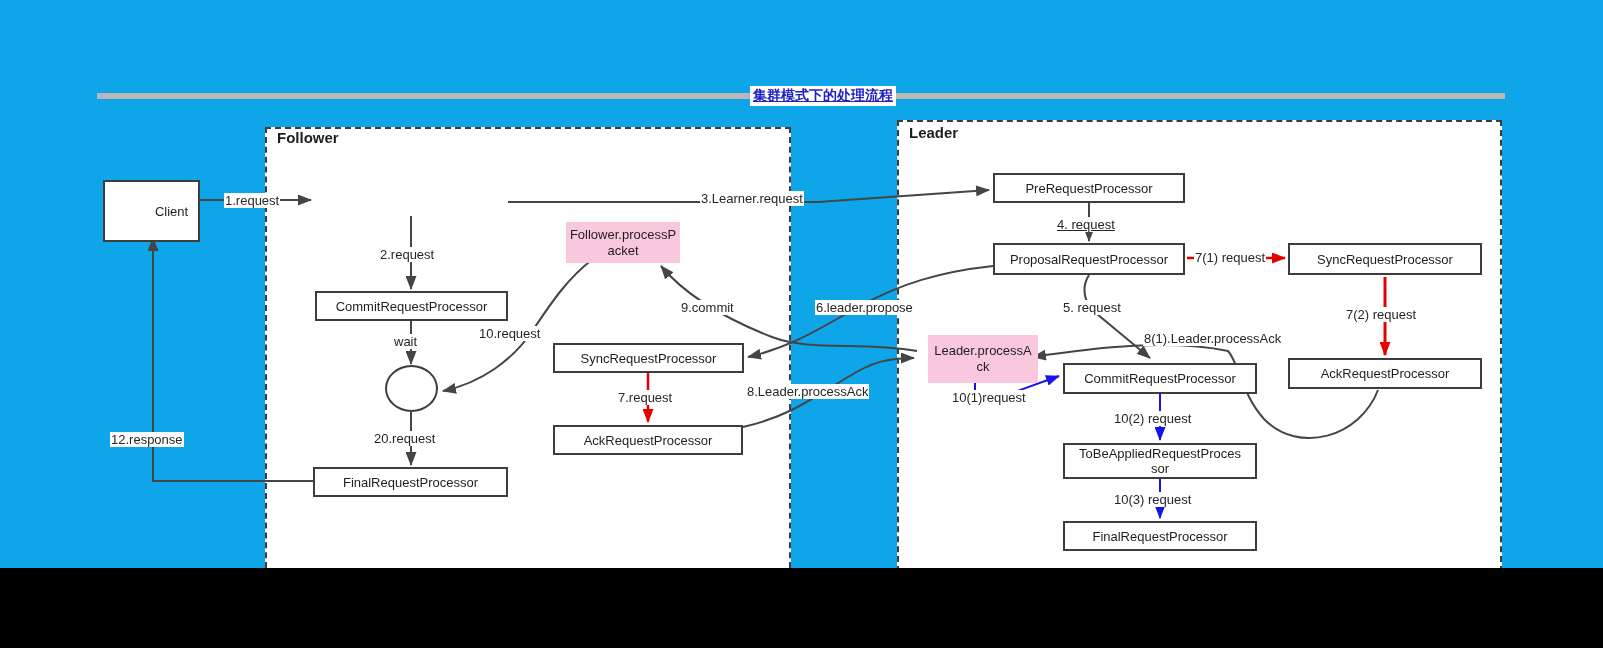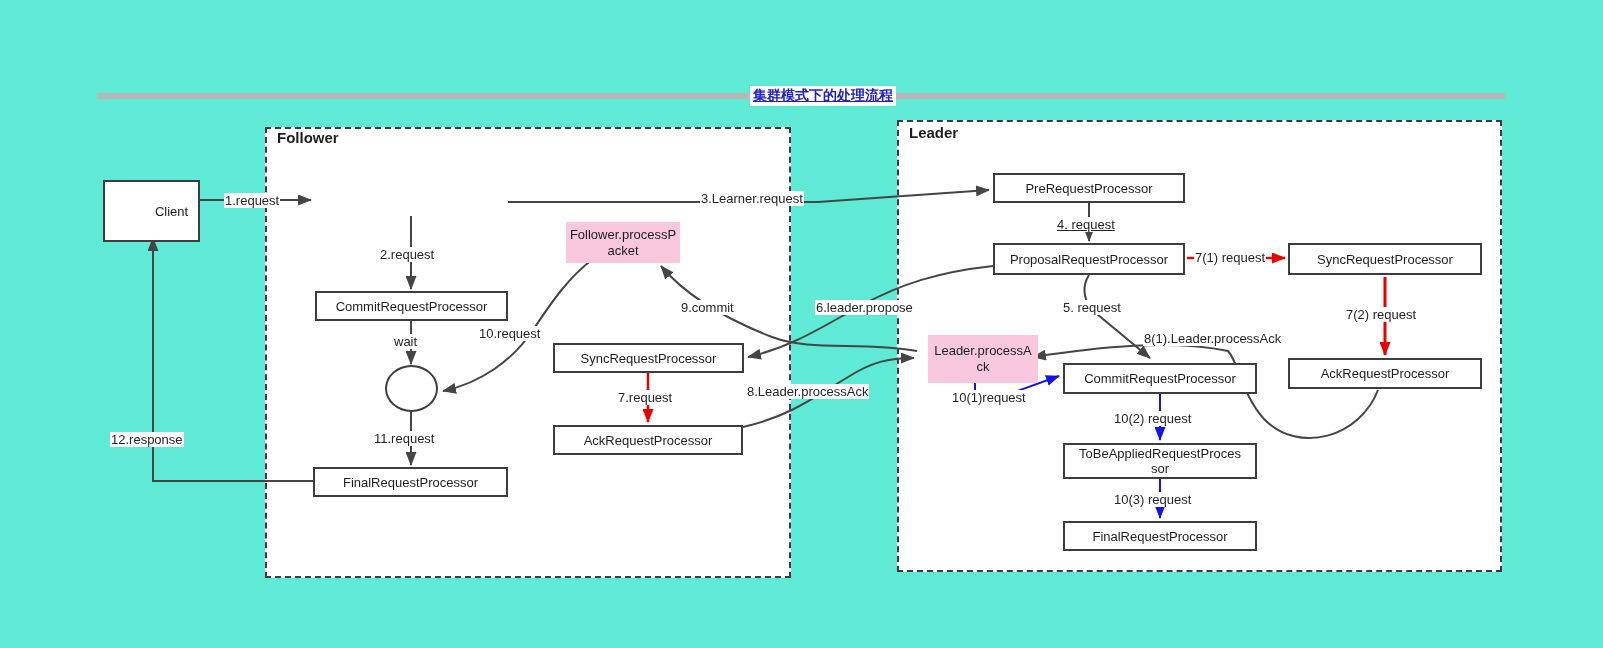--- a/index.html
+++ b/index.html
@@ -1,16 +1,16 @@
 <!DOCTYPE html>
 <html><head>
 <meta charset="utf-8">
 <style>
   html,body{margin:0;padding:0;background:#000;}
-  .canvas{position:relative;width:1603px;height:648px;background:#5eead4;overflow:hidden;
+  .canvas{position:relative;width:1603px;height:568px;background:#0ea5e9;overflow:hidden;
           font-family:"Liberation Sans","DejaVu Sans",sans-serif;}
   .bar{position:absolute;left:97px;top:93px;width:1408px;height:6px;background:#b8b8b8;}
   .title{position:absolute;left:750px;top:86px;background:#fff;color:#2121c4;font-size:14px;
          font-weight:bold;text-decoration:underline;padding:1px 3px;white-space:nowrap;z-index:5;}
   .container{position:absolute;background:#fff;border:2px dashed #3b3b3b;box-sizing:border-box;z-index:1;}
   .ctitle{position:absolute;font-size:15px;font-weight:bold;color:#1e1e1e;z-index:4;}
   svg.wires{position:absolute;left:0;top:0;z-index:2;}
   .node{position:absolute;background:#fff;border:2px solid #3d3d3d;box-sizing:border-box;
         display:flex;align-items:center;justify-content:center;text-align:center;
         font-size:13px;color:#1e1e1e;line-height:15px;z-index:3;}
@@ -103,17 +103,17 @@
   <div class="elabel" style="left:617px;top:390px;">7.request</div>
   <div class="elabel" style="left:1194px;top:250px;">7(1) request</div>
   <div class="elabel" style="left:1345px;top:307px;">7(2) request</div>
   <div class="elabel" style="left:746px;top:384px;">8.Leader.processAck</div>
   <div class="elabel" style="left:1143px;top:331px;">8(1).Leader.processAck</div>
   <div class="elabel" style="left:680px;top:300px;">9.commit</div>
   <div class="elabel" style="left:478px;top:326px;">10.request</div>
   <div class="elabel" style="left:951px;top:390px;">10(1)request</div>
   <div class="elabel" style="left:1113px;top:411px;">10(2) request</div>
   <div class="elabel" style="left:1113px;top:492px;">10(3) request</div>
-  <div class="elabel" style="left:373px;top:431px;">11.request</div>
+  <div class="elabel" style="left:373px;top:431px;">20.request</div>
   <div class="elabel" style="left:110px;top:432px;">12.response</div>
   <div class="elabel" style="left:393px;top:334px;">wait</div>
 
 </div>
 
 </body></html>

